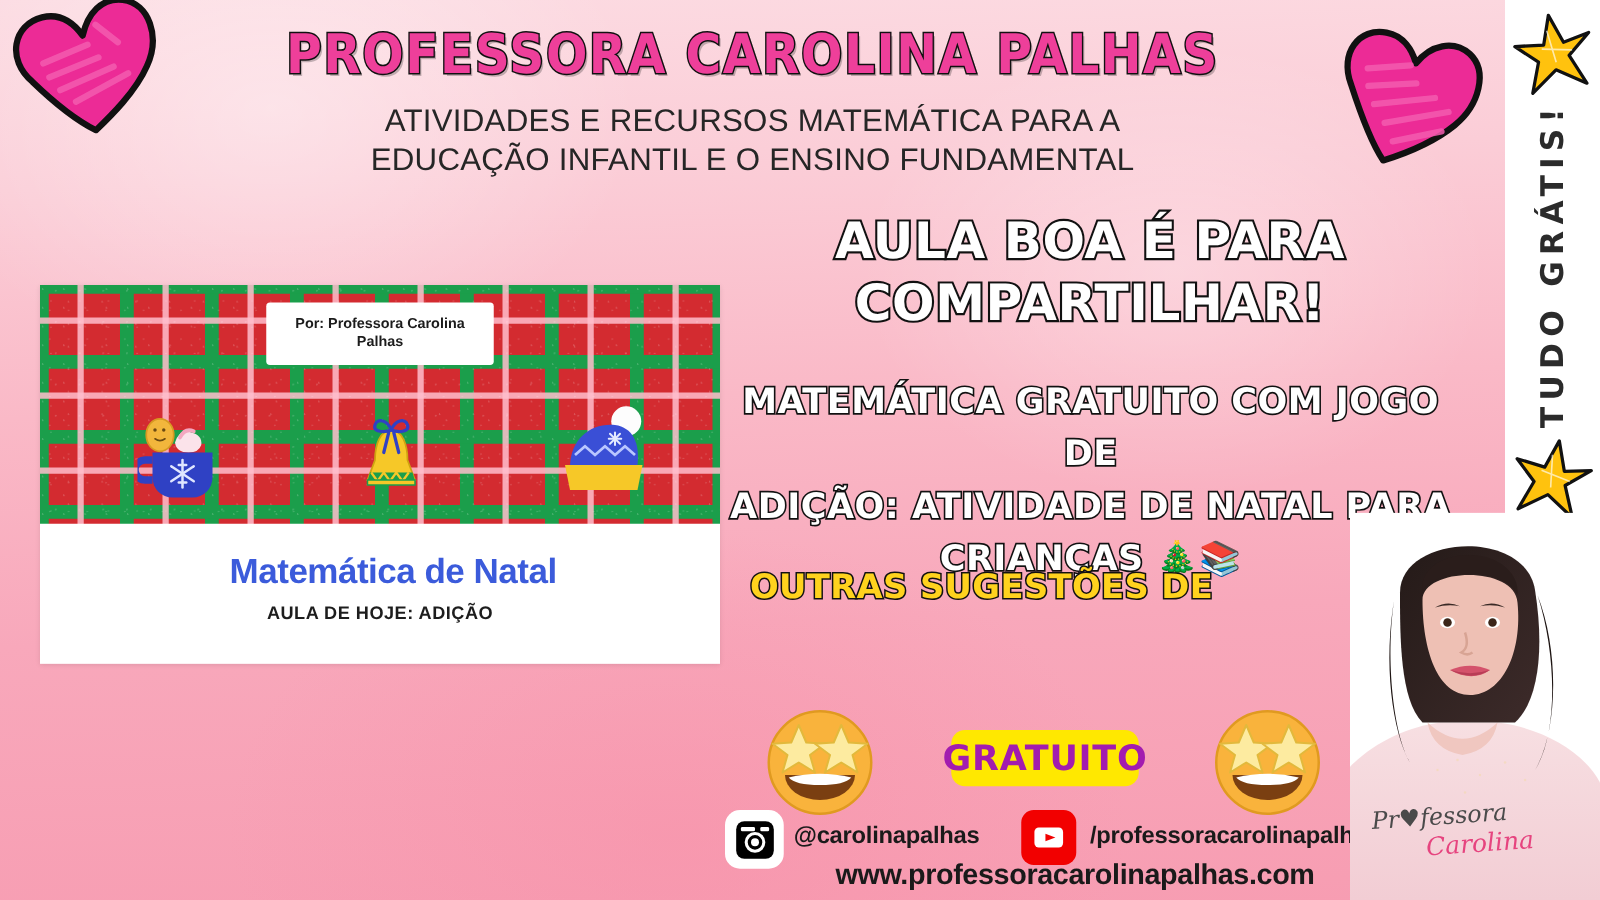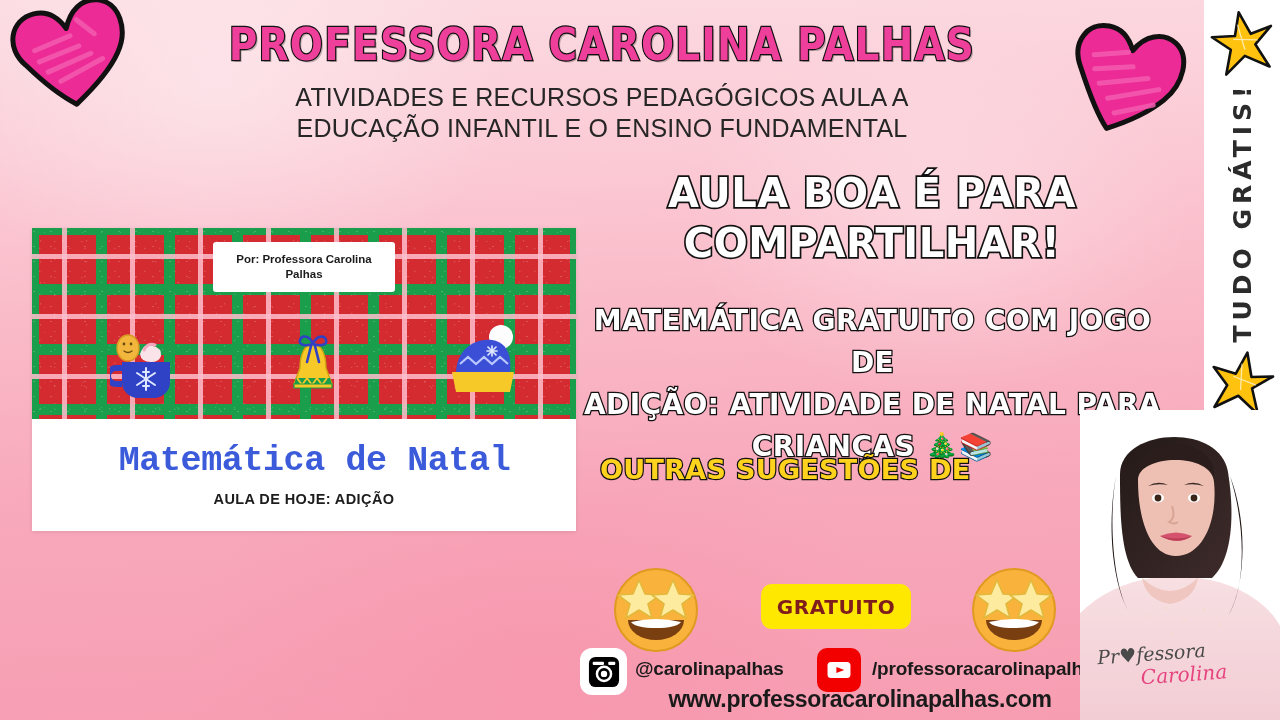--- a/index.html
+++ b/index.html
@@ -117,38 +117,38 @@
   }
   .orn { position:absolute; }
   .orn.mug  { left:78px;  top:100px; width:76px; height:72px; }
   .orn.bell { left:246px; top:94px;  width:70px; height:80px; }
   .orn.hat  { left:412px; top:96px;  width:76px; height:74px; }
   .card-bottom {
     position:absolute; left:0; top:191px; width:100%; height:112px;
     background:#ffffff; text-align:center;
   }
   .card-title {
-    margin-top:22px; font-size:35px; font-weight:700; color:#3b5bdb;
-    font-family:Liberation Mono, monospace; letter-spacing:-.4px;padding-left:21px;
+    margin-top:22px; font-size:28px; font-weight:700; color:#3b5bdb;
+    font-family:Liberation Sans, sans-serif; letter-spacing:-.4px;padding-left:21px;
   }
   .card-sub {
     margin-top:10px; font-size:14.5px; font-weight:700; color:#1d1d1d; letter-spacing:.4px;text-align:center;
   }
 
   
   .emoji-face { position:absolute; width:88px; height:88px; }
   .emoji-face.left  { left:612px; top:566px; }
   .emoji-face.right { left:970px; top:566px; }
 
   .badge {
     position:absolute; left:761px; top:584px; width:150px; height:45px;
     background:#ffe800; border-radius:11px;
     display:flex; align-items:center; justify-content:center;
     font-family:"DejaVu Sans", sans-serif;
-    font-size:20px; font-weight:700; color:#7f1d1d; letter-spacing:.6px;
+    font-size:28px; font-weight:700; color:#a21caf; letter-spacing:.6px;
   }
 
   .ig-icon {
     position:absolute; left:580px; top:648px; width:47px; height:47px;
     background:#fff; border-radius:12px; display:flex; align-items:center; justify-content:center;
   }
   .ig-handle {
     position:absolute; left:635px; top:658px; font-size:19px; font-weight:700; color:#1a1a1a;
     letter-spacing:-.2px;
   }
@@ -203,21 +203,21 @@
           <path d="M34 54 L72 48"></path>
           <path d="M40 68 L88 58"></path>
         <path d="M50 82 L100 68"></path>
           <path d="M58 96 L96 84"></path>
       </g>
     </svg>
   </div>
 
   <div class="brand">PROFESSORA CAROLINA PALHAS</div>
   <div class="subtitle">
-    <div>ATIVIDADES E RECURSOS PEDAGÓGICOS AULA A</div>
+    <div>ATIVIDADES E RECURSOS MATEMÁTICA PARA A</div>
     <div>EDUCAÇÃO INFANTIL E O ENSINO FUNDAMENTAL</div>
   </div>
 
   <div class="vstrip">
     <div class="star top">
       <svg viewBox="0 0 66 70" width="66" height="70">
         <path d="M33 4 L42 27 L63 22 L45 38 L56 62 L33 48 L12 64 L20 40 L3 25 L26 27 Z" fill="#ffc20e" stroke="#111" stroke-width="2.6" stroke-linejoin="round"></path>
         <g stroke="#fff" stroke-width="1.3" opacity=".65">
           <path d="M30 16 L34 42"></path>
             <path d="M24 30 L48 34"></path>

